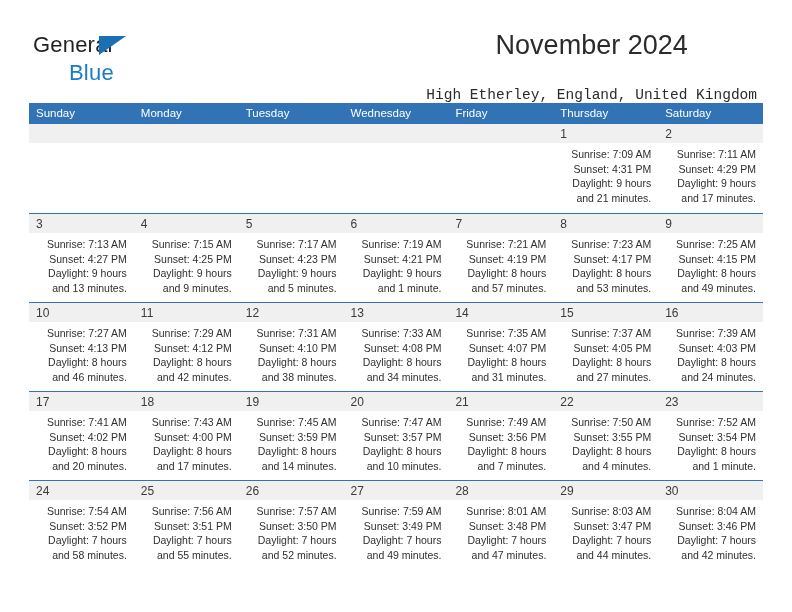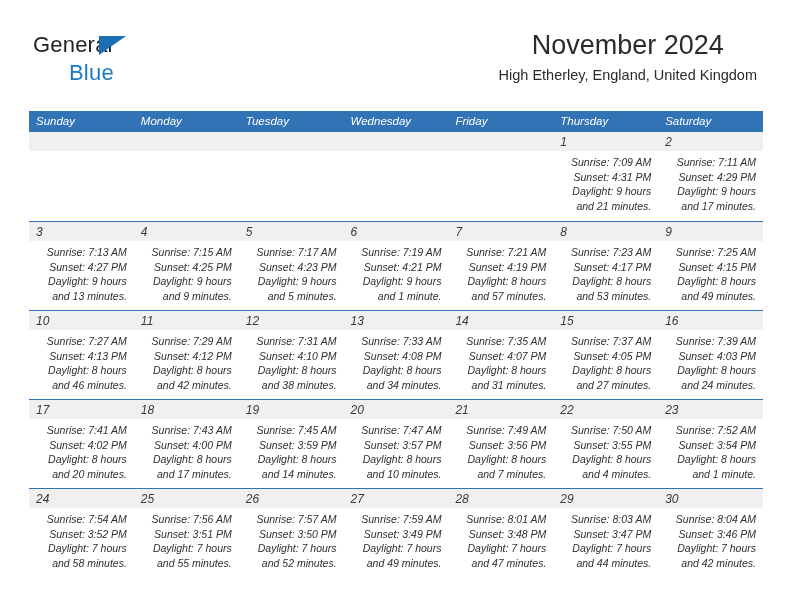--- a/index.html
+++ b/index.html
@@ -73,34 +73,34 @@
     text-align: center;
   }
   .cal-title {
     font-size: 27px;
     font-weight: normal;
     color: #2b2b2b;
     line-height: 34px;
     white-space: nowrap;
   }
   .cal-subtitle {
-    margin-top: 4px;
+    margin-top: 24px;
     font-size: 14.5px;
     color: #2b2b2b;
     line-height: 18px;
     white-space: nowrap;
+    font-family: Liberation Mono, monospace;
   }
 
   
   .calendar {
     position: absolute;
     left: 29px;
-    top: 111px;
+    top: 103px;
     width: 734px;
-    font-style: italic;
   }
   .weekdays {
     display: flex;
     background: #3273b5;
     height: 21px;
   }
   .weekday {
     flex: 1 1 0;
     color: #ffffff;
     font-size: 11.5px;

